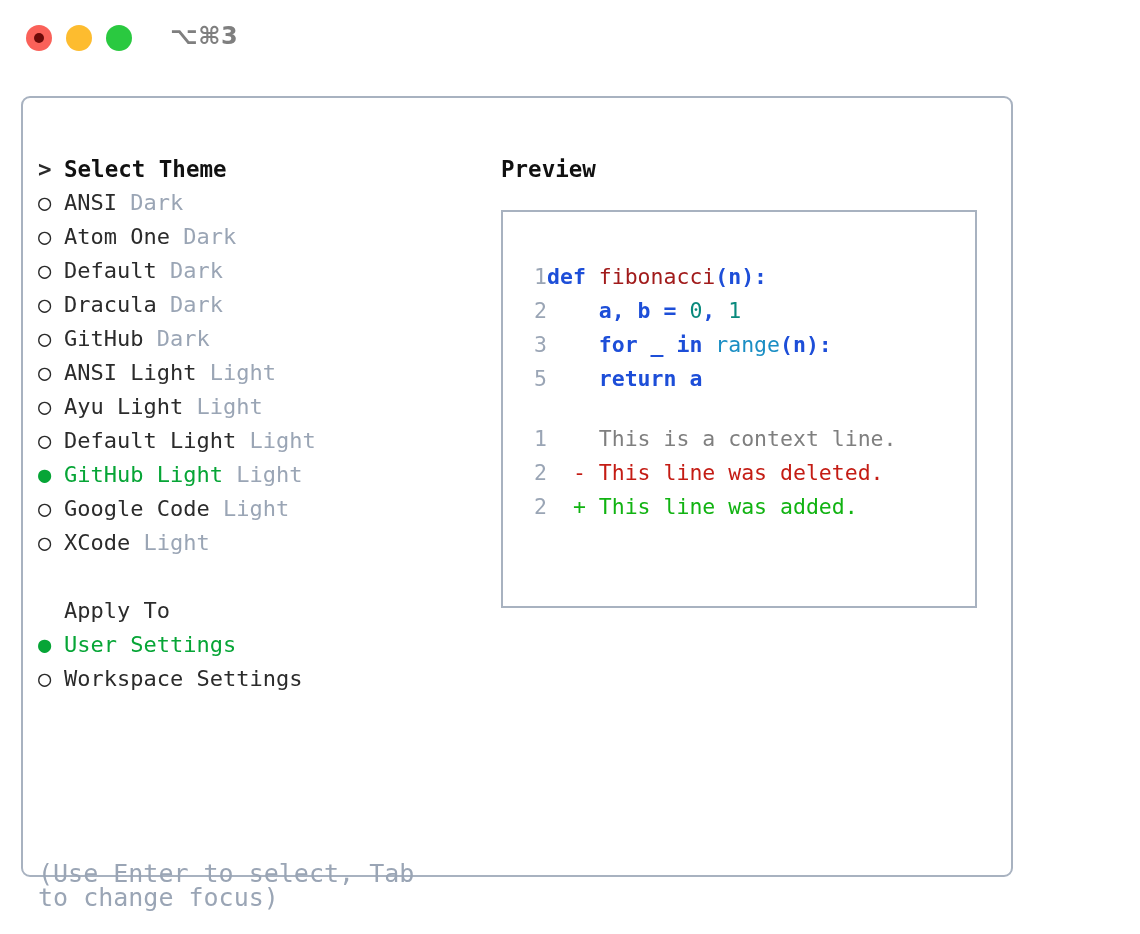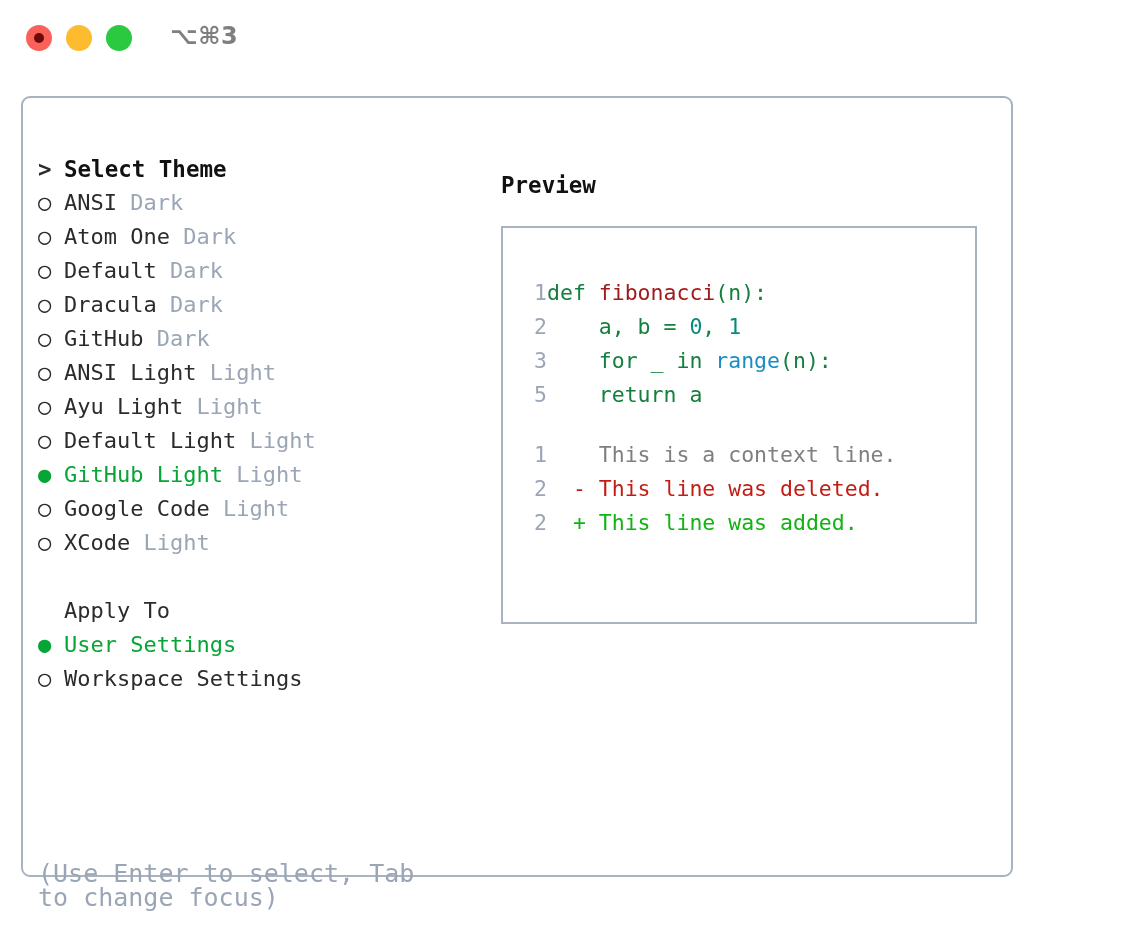--- a/index.html
+++ b/index.html
@@ -122,21 +122,20 @@
     line-height: 24px;
     color: #9aa5b5;
   }
 
   
   #right-col {
     position: absolute;
     left: 478px;
     top: 54px;
     width: 500px;
-    margin-top: 16px;
   }
   #preview-title {
     font-size: 22.5px;
     font-weight: 700;
     color: #111111;
     line-height: 34px;
   }
   #code-box {
     margin-top: 24px;
     width: 476px;
@@ -158,21 +157,21 @@
     font-size: 21.5px;
     white-space: pre;
   }
   .lno {
     display: inline-block;
     width: 26px;
     text-align: right;
     color: #9aa5b5;
   }
   .gap { height: 26px; }
-  .ctext { color: #15803d; }
+  .ctext { color: #1d4ed8; font-weight: bold; }
   .c-fn   { color: #a11b1b; }
   .c-num  { color: #0a8a7d; }
   .c-builtin { color: #1a8ec4; }
   .d-ctx { color: #7f7f7f; }
   .d-del { color: #c41c14; }
   .d-add { color: #11b312; }
 </style>
 </head>
 <body>
 

